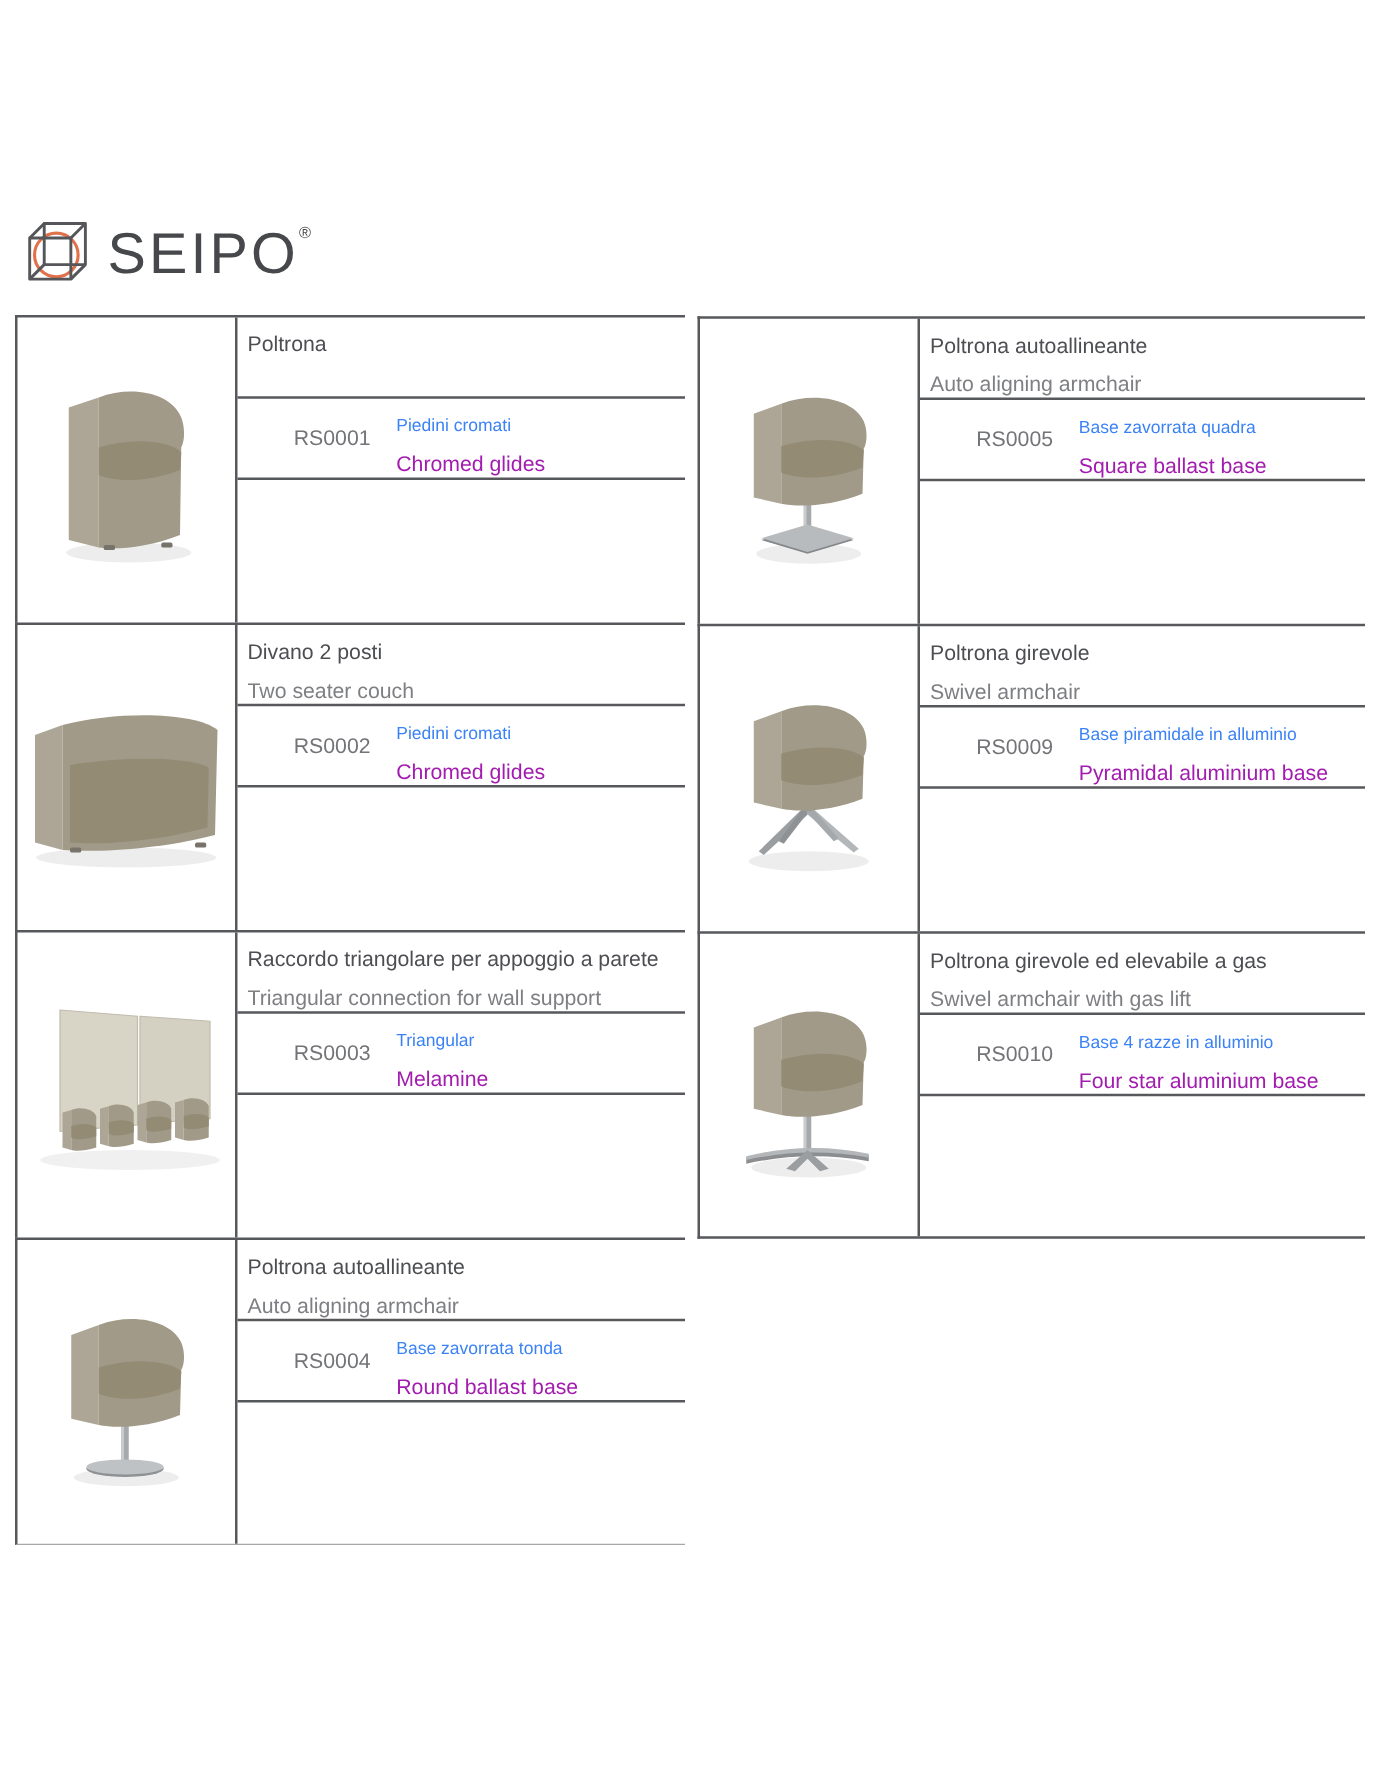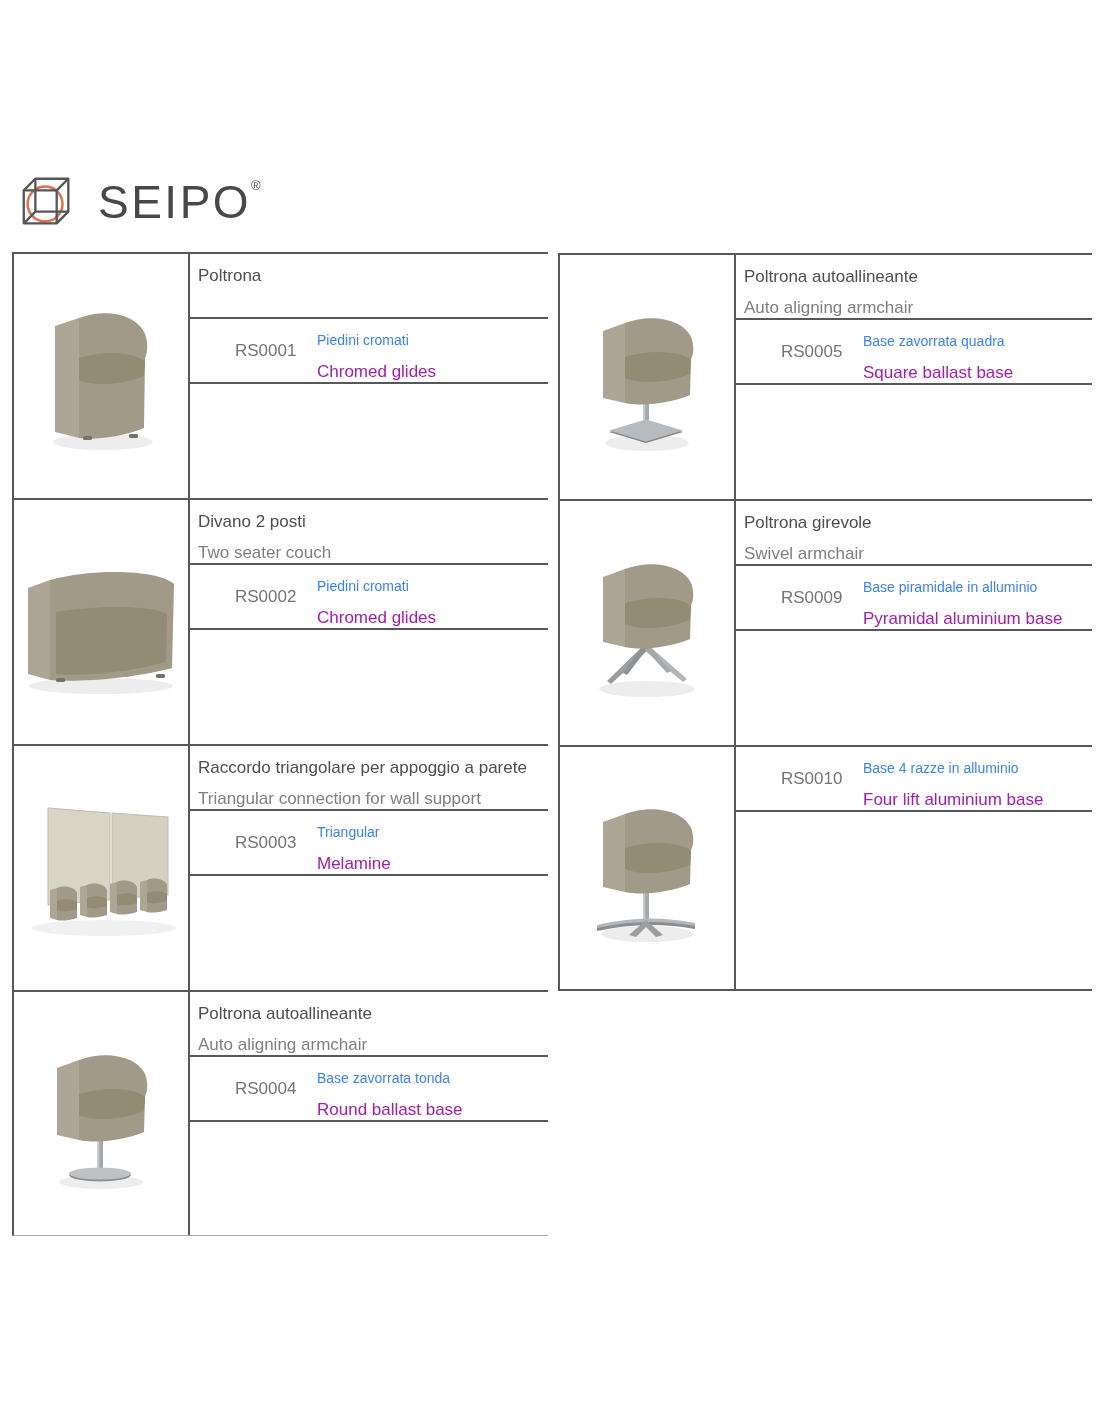--- a/index.html
+++ b/index.html
@@ -3,21 +3,21 @@
 <meta charset="utf-8">
 <style>
   * { margin:0; padding:0; box-sizing:border-box; }
   html,body { background:#ffffff; }
   body {
     width:1100px; height:1422px; position:relative;
     font-family:"Liberation Sans","DejaVu Sans",sans-serif;
     color:#4d4e52; overflow:hidden;
   }
   
-  .logo-row { position:absolute; left:16px; top:172px; display:flex; align-items:center; gap:20px; }
+  .logo-row { position:absolute; left:16px; top:172px; display:flex; align-items:center; gap:8px; }
   .cube { width:62px; height:60px; }
   .brand { font-size:46px; letter-spacing:2.5px; color:#47484b; font-weight:400; line-height:1; }
   .brand sup { font-size:13px; vertical-align:28px; letter-spacing:0; }
   
   .col { position:absolute; }
   .col-left  { left:12px;  top:252px; width:536px; }
   .col-right { left:558px; top:253px; width:534px; }
   
   .cat-header { border-top:2px solid #4f5054; height:61px; padding-top:7px; }
   .cat-header .h-it { font-size:17px; color:#525357; line-height:27px; }
@@ -255,24 +255,28 @@
         <rect x="66" y="100" width="2.2" height="34" fill="#c9cccd"></rect>
         <path d="M20 138 Q69 126 118 136 L118 141 Q69 132 20 143 Z" fill="#8b8e91"></path>
         <path d="M20 137 Q69 125 118 135 L118 138 Q69 129 20 140 Z" fill="#b4b7b9"></path>
         <path d="M52 147 L69 132 L86 147 L79 149 L69 139 L59 149 Z" fill="#9b9ea0"></path>
         <path d="M26 34 L48 26 L48 104 L26 99 Z" fill="#ada696"></path>
         <path d="M48 26 C74 16 106 22 114 40 C117 47 117 57 114 62 L113 96 C88 106 62 107 48 104 Z" fill="#a29a88"></path>
         <path d="M48 60 C74 52 104 54 114 63 L113 77 C88 87 62 87 48 81 Z" fill="#948b75"></path>
       </svg>
     </div>
     <div class="text-cell">
+      <div class="name-sec">
+        <div class="name-it">Poltrona girevole ed elevabile a gas</div>
+        <div class="name-en">Swivel armchair with gas lift</div>
+      </div>
       <div class="variant-sec">
         <div class="code">RS0010</div>
         <div class="variant">
           <div class="v-it">Base 4 razze in alluminio</div>
-          <div class="v-en">Four lift aluminium base</div>
+          <div class="v-en">Four star aluminium base</div>
         </div>
       </div>
       <div class="empty-sec"></div>
     </div>
   </div>
 
 </div>
 
 </body></html>

